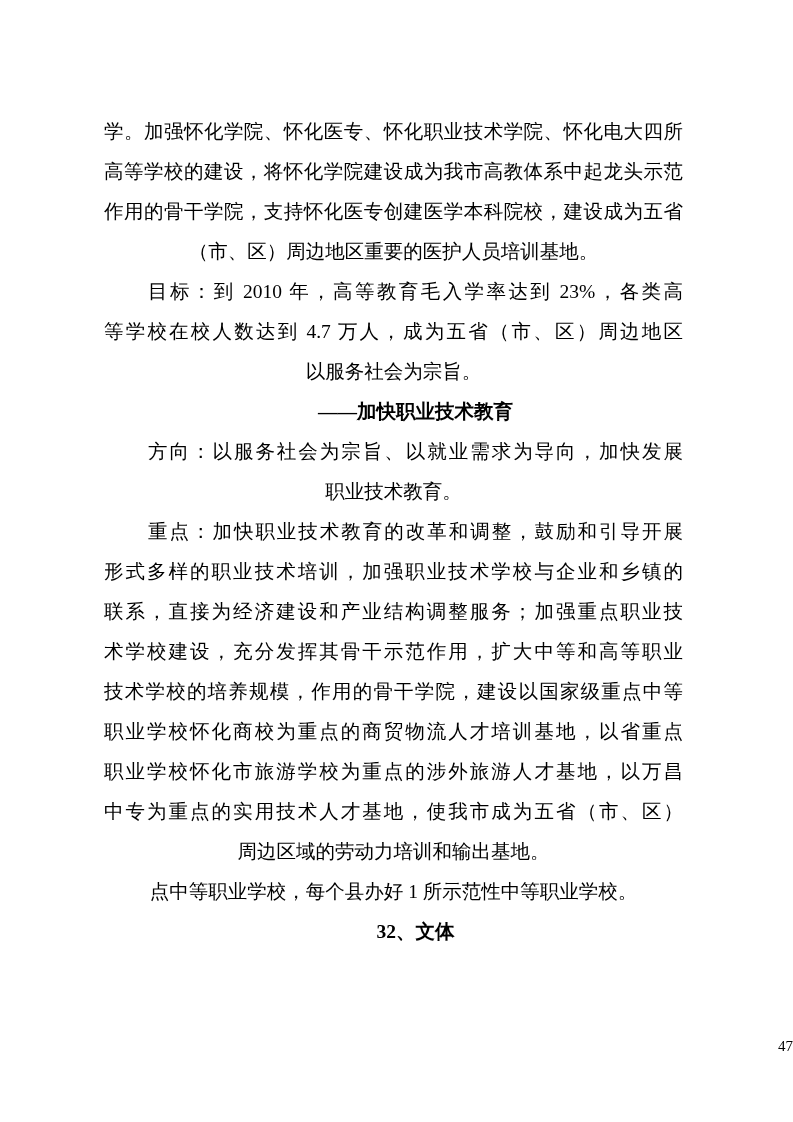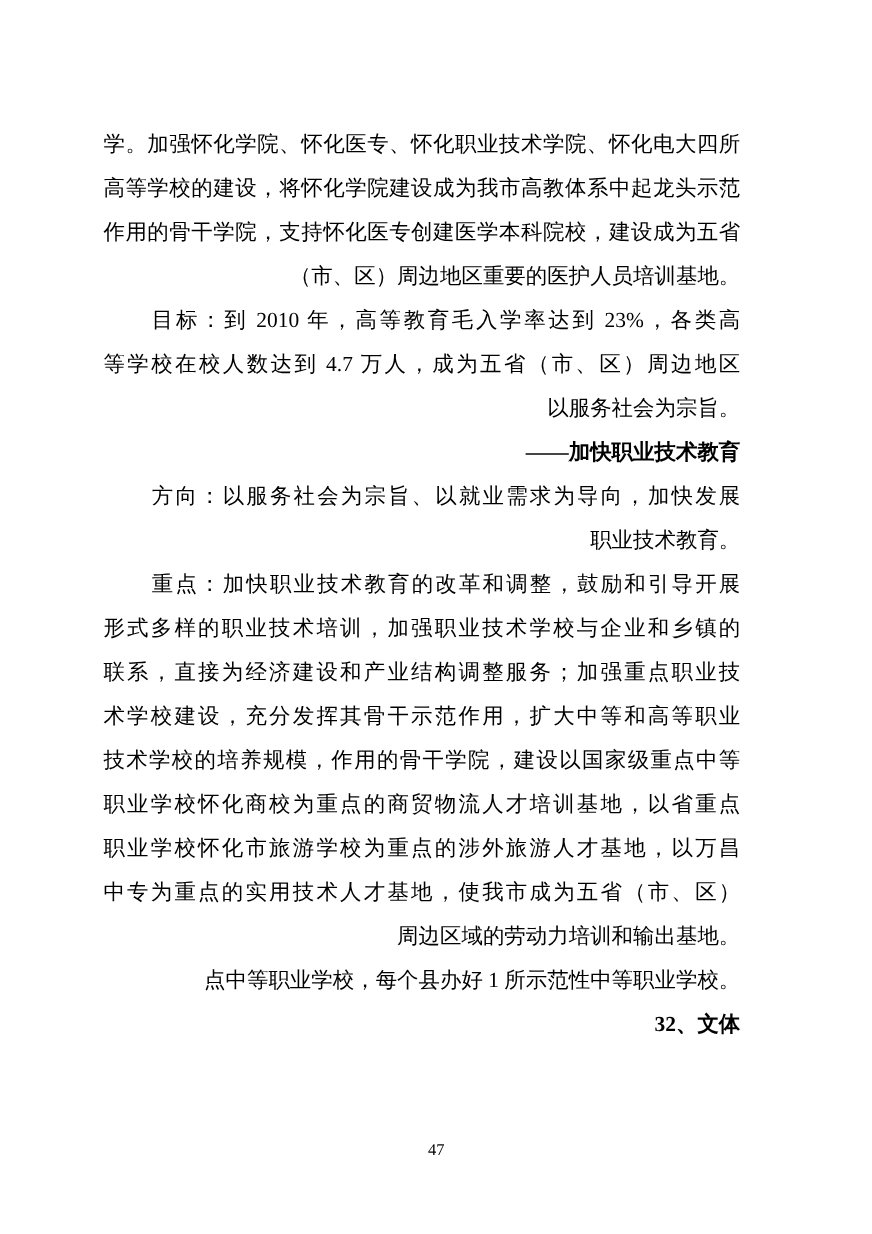--- a/index.html
+++ b/index.html
@@ -11,47 +11,47 @@
     position: relative;
     width: 793px;
     height: 1122px;
     background: #ffffff;
     overflow: hidden;
     font-family: "Liberation Serif", "DejaVu Serif", serif;
     color: #000000;
   }
   .content {
     position: absolute;
-    left: 94px;
+    left: 104px;
     top: 112px;
     width: 579px;
   }
   .line {
     height: 40px;
     line-height: 40px;
     font-size: 19.5px;
     white-space: normal;
-    text-align: right;
+    text-align: center;
   }
   .line.fill {
     text-align: justify;
     text-align-last: justify;
   }
   .line.indent {
     padding-left: 44px;
   }
   .line.bold {
     font-weight: bold;
   }
   .page-number {
     position: absolute;
     top: 1036px;
     left: 0;
     width: 100%;
-    text-align: center;
+    text-align: right;
     font-size: 15px;
     line-height: 20px;
   }
 </style>
 </head>
 <body>
 
 <div class="page">
   <div class="content">
     <div class="line fill">学。加强怀化学院、怀化医专、怀化职业技术学院、怀化电大四所</div>

